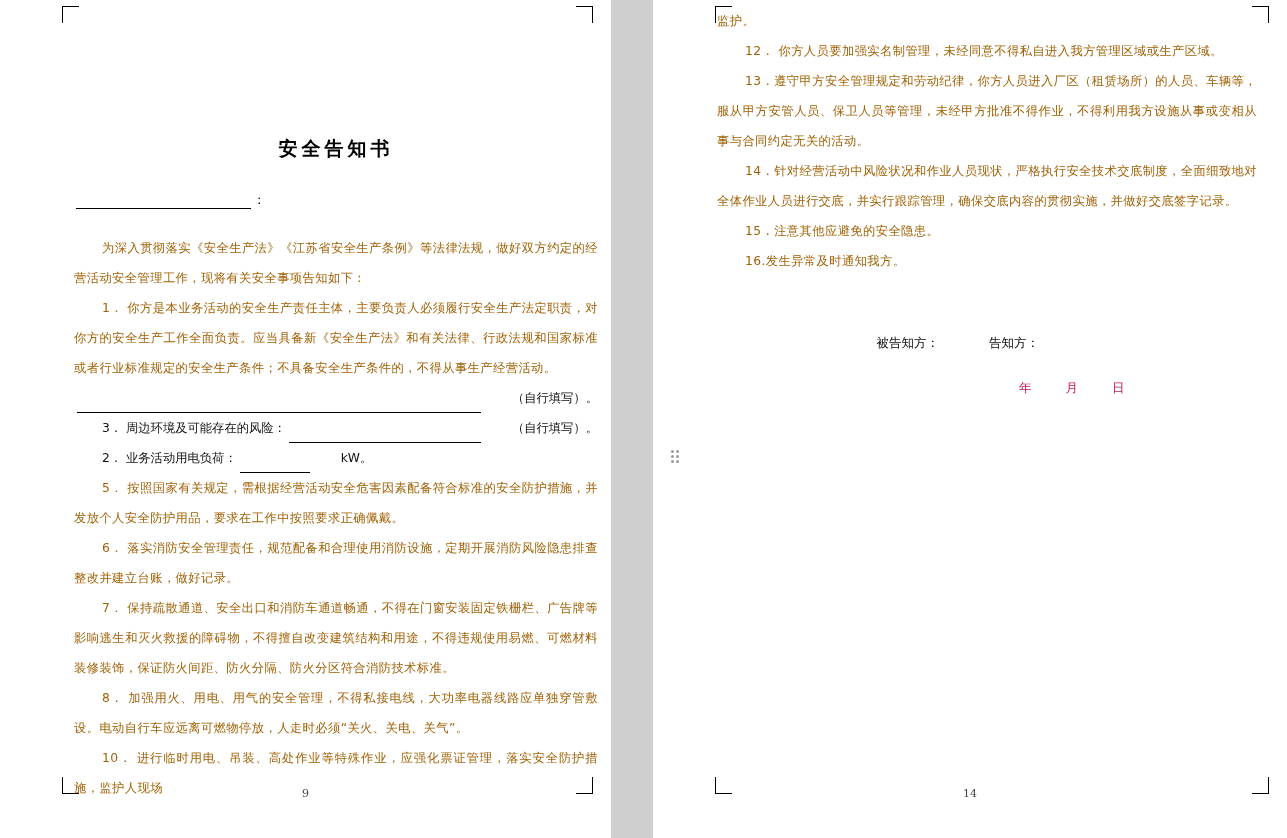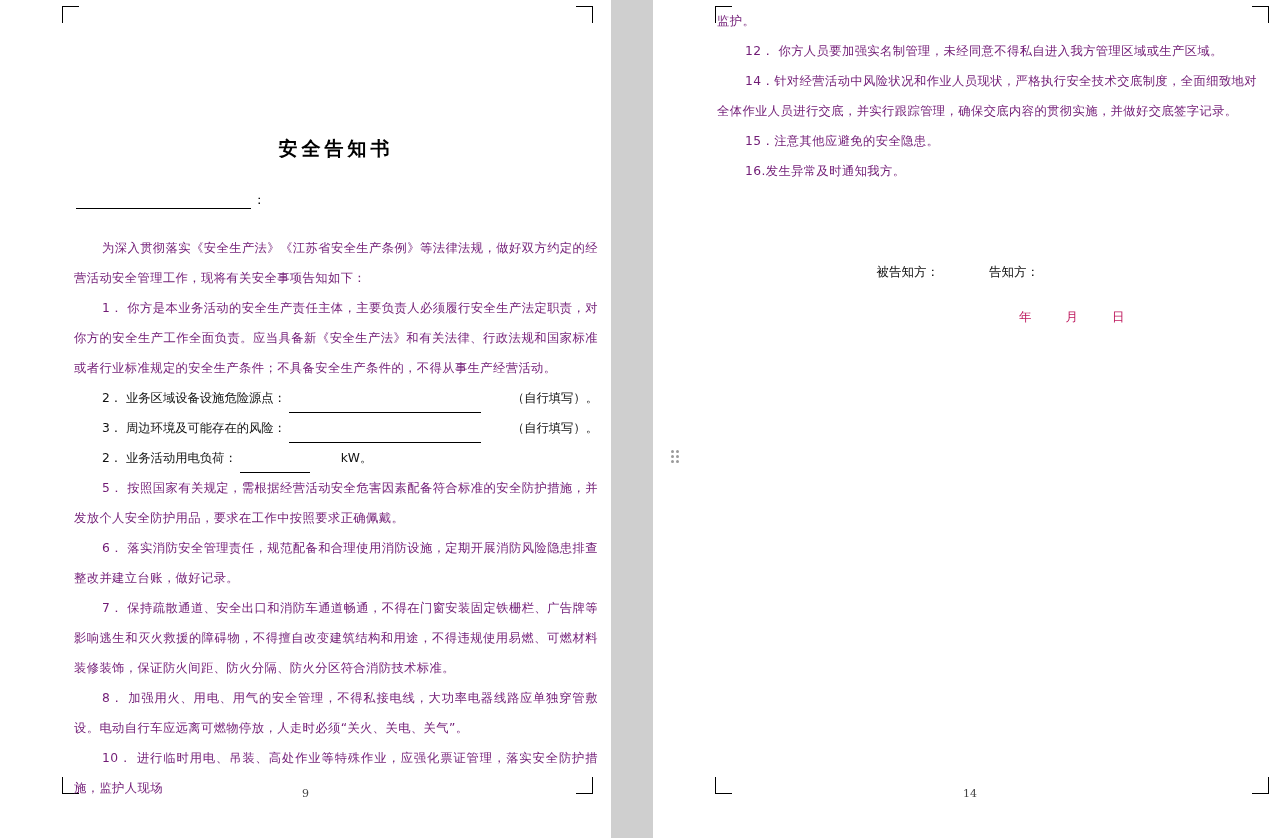--- a/index.html
+++ b/index.html
@@ -85,21 +85,21 @@
     border-bottom: 1px solid #000;
     height: 13px;
     margin-left: 2px;
   }
   .sign-line .colon { margin-left: 2px; }
 
   p.para {
     font-family: "DejaVu Sans", "Liberation Sans", sans-serif;
     font-size: 12.3px;
     line-height: 30px;
-    color: #701a75;
+    color: #a16207;
     margin: 0;
     text-align: justify;
     letter-spacing: 0.4px;
   }
   p.indent { text-indent: 28px; }
   p.first { margin-top: 24px; }
 
   .fill-row {
     display: flex;
     align-items: flex-end;
@@ -124,21 +124,21 @@
     position: absolute;
     bottom: 38px;
     width: 100%;
     text-align: center;
     font-size: 11px;
     color: #444;
     font-family: "DejaVu Serif", "Liberation Serif", serif;
   }
 
   .sig-block {
-    margin-top: 78px;
+    margin-top: 59px;
     display: flex;
     font-size: 12.5px;
     color: #111;
   }
   .sig-block .left-col { width: 222px; text-align: right; }
   .sig-block .right-col { flex: 1; padding-left: 50px; }
 
   .date-row {
     margin-top: 28px;
     font-size: 12.5px;
@@ -186,21 +186,20 @@
 
       <div class="sign-line">
         <span class="rule"></span>
         <span class="colon">：</span>
       </div>
 
       <p class="para indent first">为深入贯彻落实《安全生产法》《江苏省安全生产条例》等法律法规，做好双方约定的经营活动安全管理工作，现将有关安全事项告知如下：</p>
       <p class="para indent">1． 你方是本业务活动的安全生产责任主体，主要负责人必须履行安全生产法定职责，对你方的安全生产工作全面负责。应当具备新《安全生产法》和有关法律、行政法规和国家标准或者行业标准规定的安全生产条件；不具备安全生产条件的，不得从事生产经营活动。</p>
 
       <div class="fill-row">
-        <span class="lead">2． 业务区域设备设施危险源点：</span>
         <span class="dash"></span>
         <span class="tail">（自行填写）。</span>
       </div>
 
       <div class="fill-row">
         <span class="lead">3． 周边环境及可能存在的风险：</span>
         <span class="dash"></span>
         <span class="tail">（自行填写）。</span>
       </div>
 
@@ -235,20 +234,21 @@
       <i></i>
         <i></i>
       <i></i>
         <i></i>
     </div>
 
     <div class="content">
       <div class="right-top-pad"></div>
       <p class="para">监护。</p>
       <p class="para indent">12． 你方人员要加强实名制管理，未经同意不得私自进入我方管理区域或生产区域。</p>
+      <p class="para indent">13．遵守甲方安全管理规定和劳动纪律，你方人员进入厂区（租赁场所）的人员、车辆等，服从甲方安管人员、保卫人员等管理，未经甲方批准不得作业，不得利用我方设施从事或变相从事与合同约定无关的活动。</p>
       <p class="para indent">14．针对经营活动中风险状况和作业人员现状，严格执行安全技术交底制度，全面细致地对全体作业人员进行交底，并实行跟踪管理，确保交底内容的贯彻实施，并做好交底签字记录。</p>
       <p class="para indent">15．注意其他应避免的安全隐患。</p>
       <p class="para indent">16.发生异常及时通知我方。</p>
 
       <div class="sig-block">
         <div class="left-col">被告知方：</div>
         <div class="right-col">告知方：</div>
       </div>
 
       <div class="date-row">

